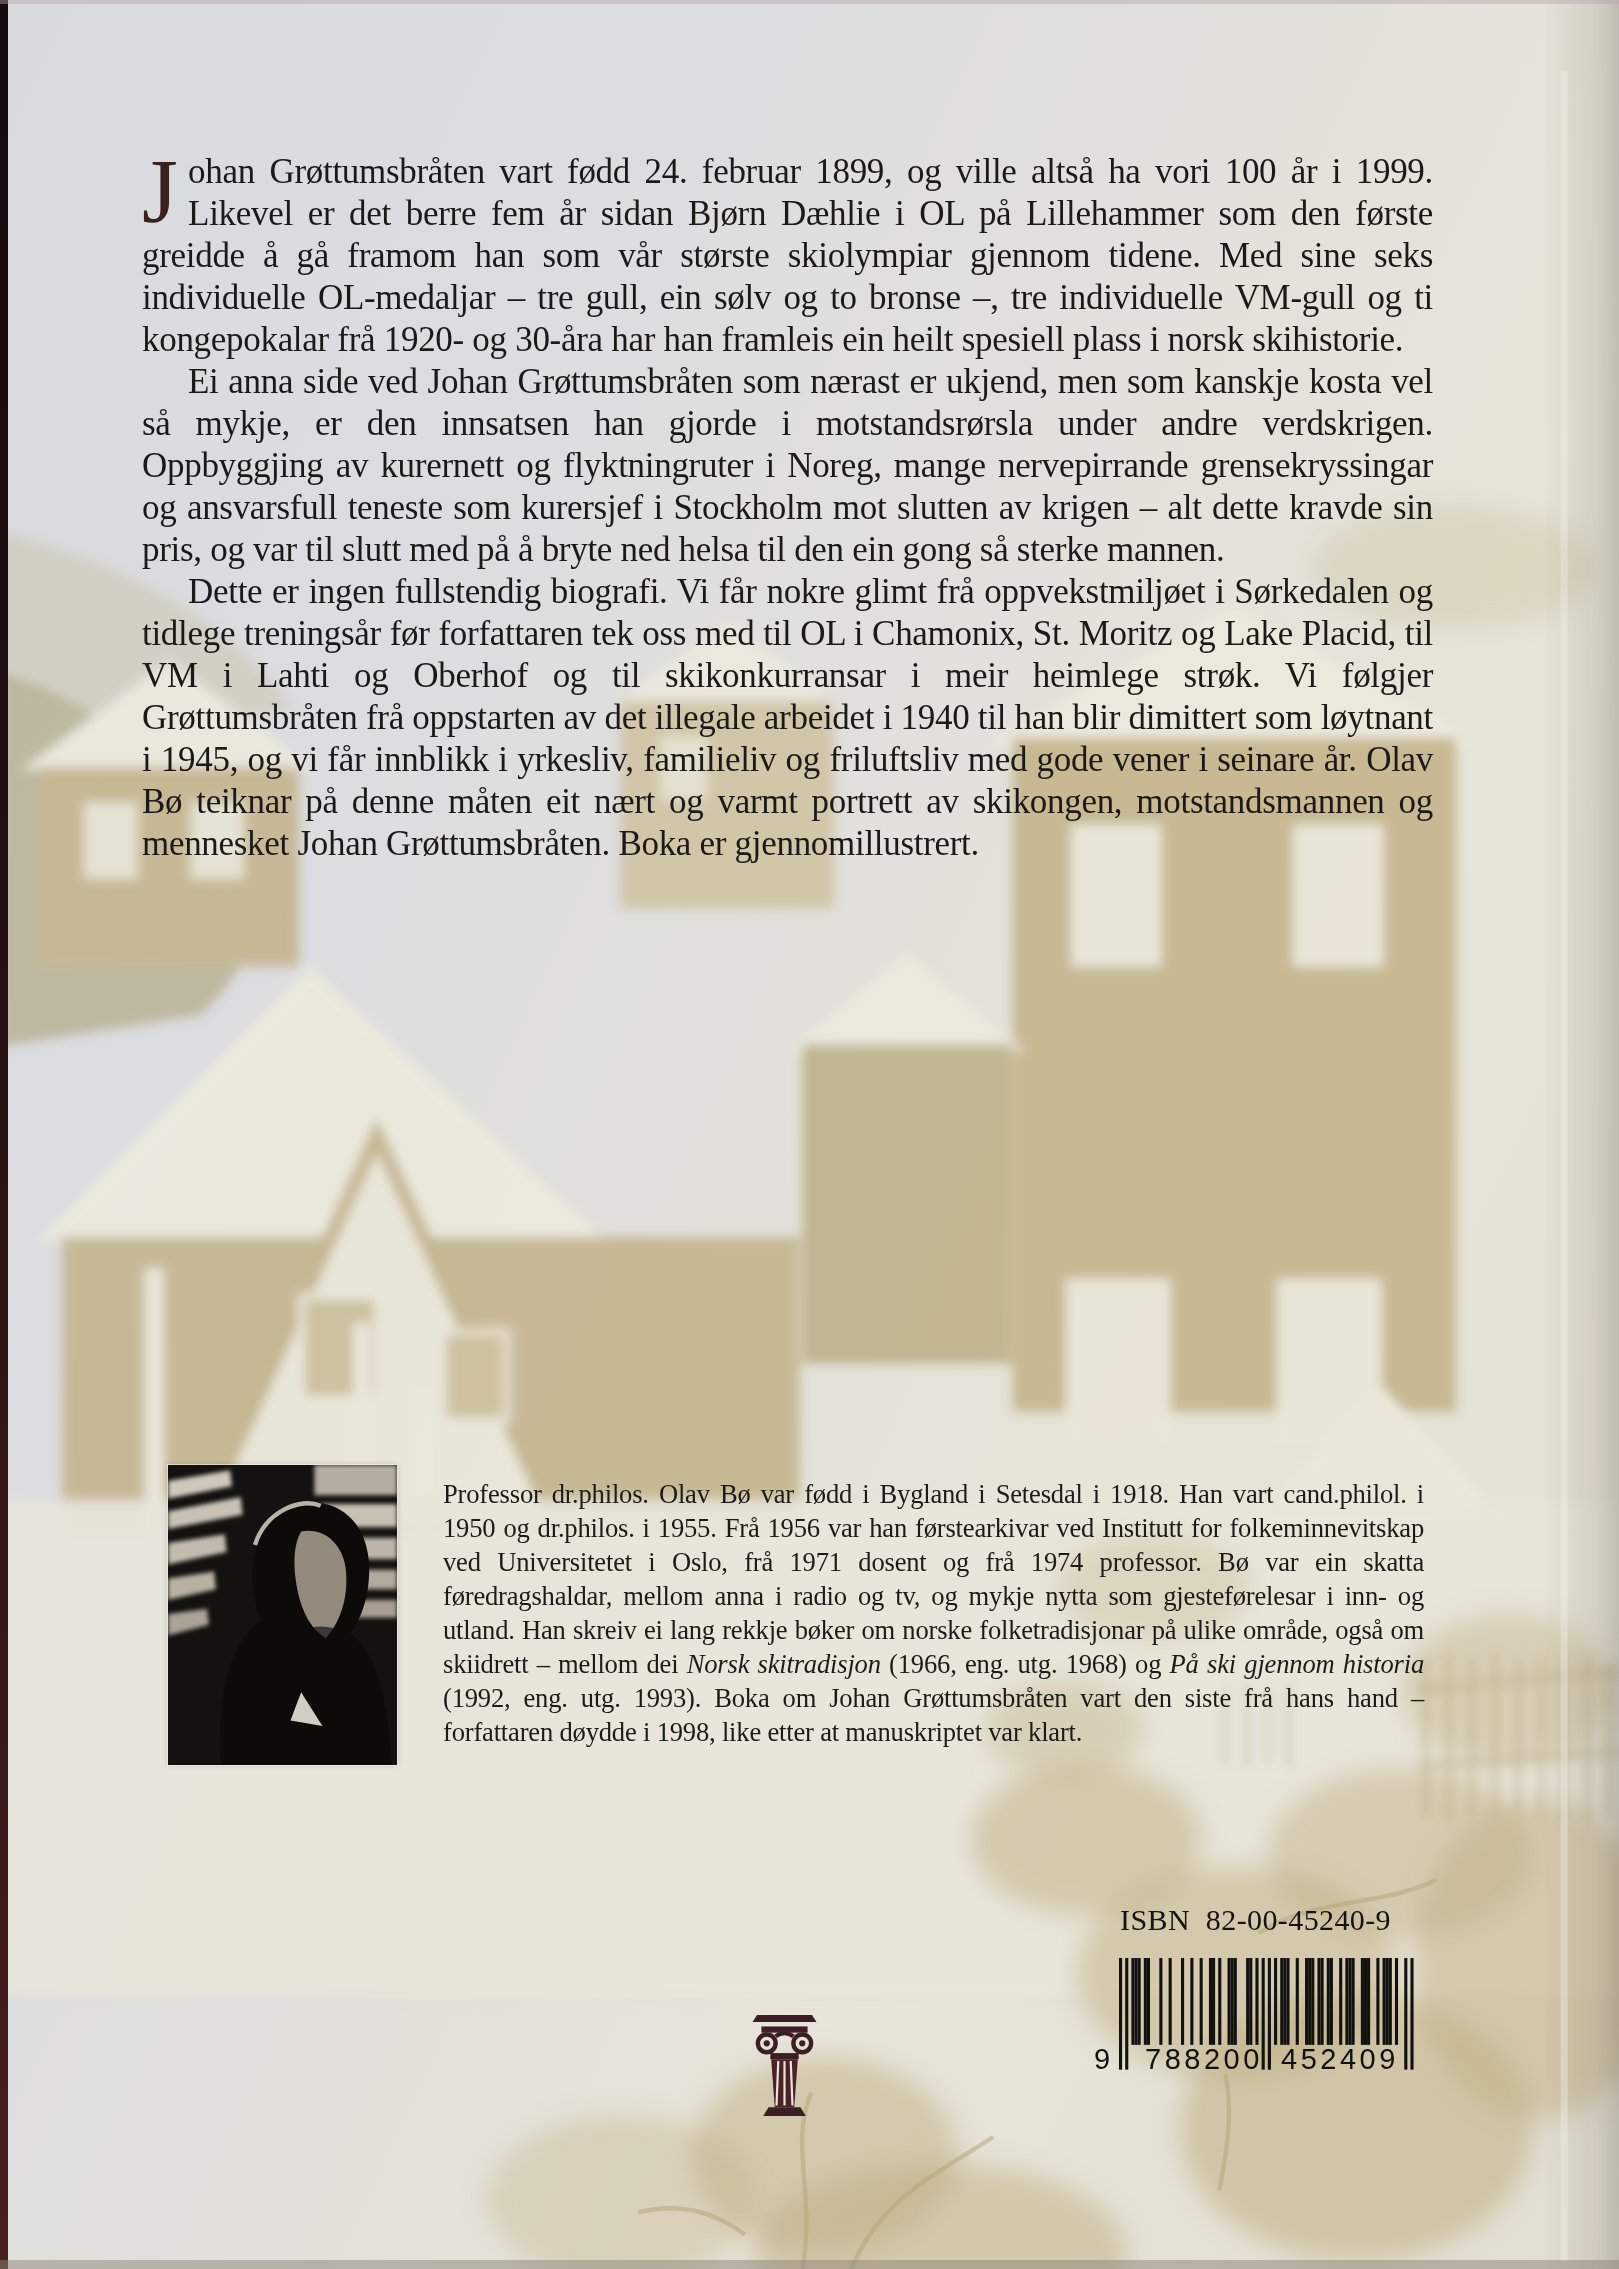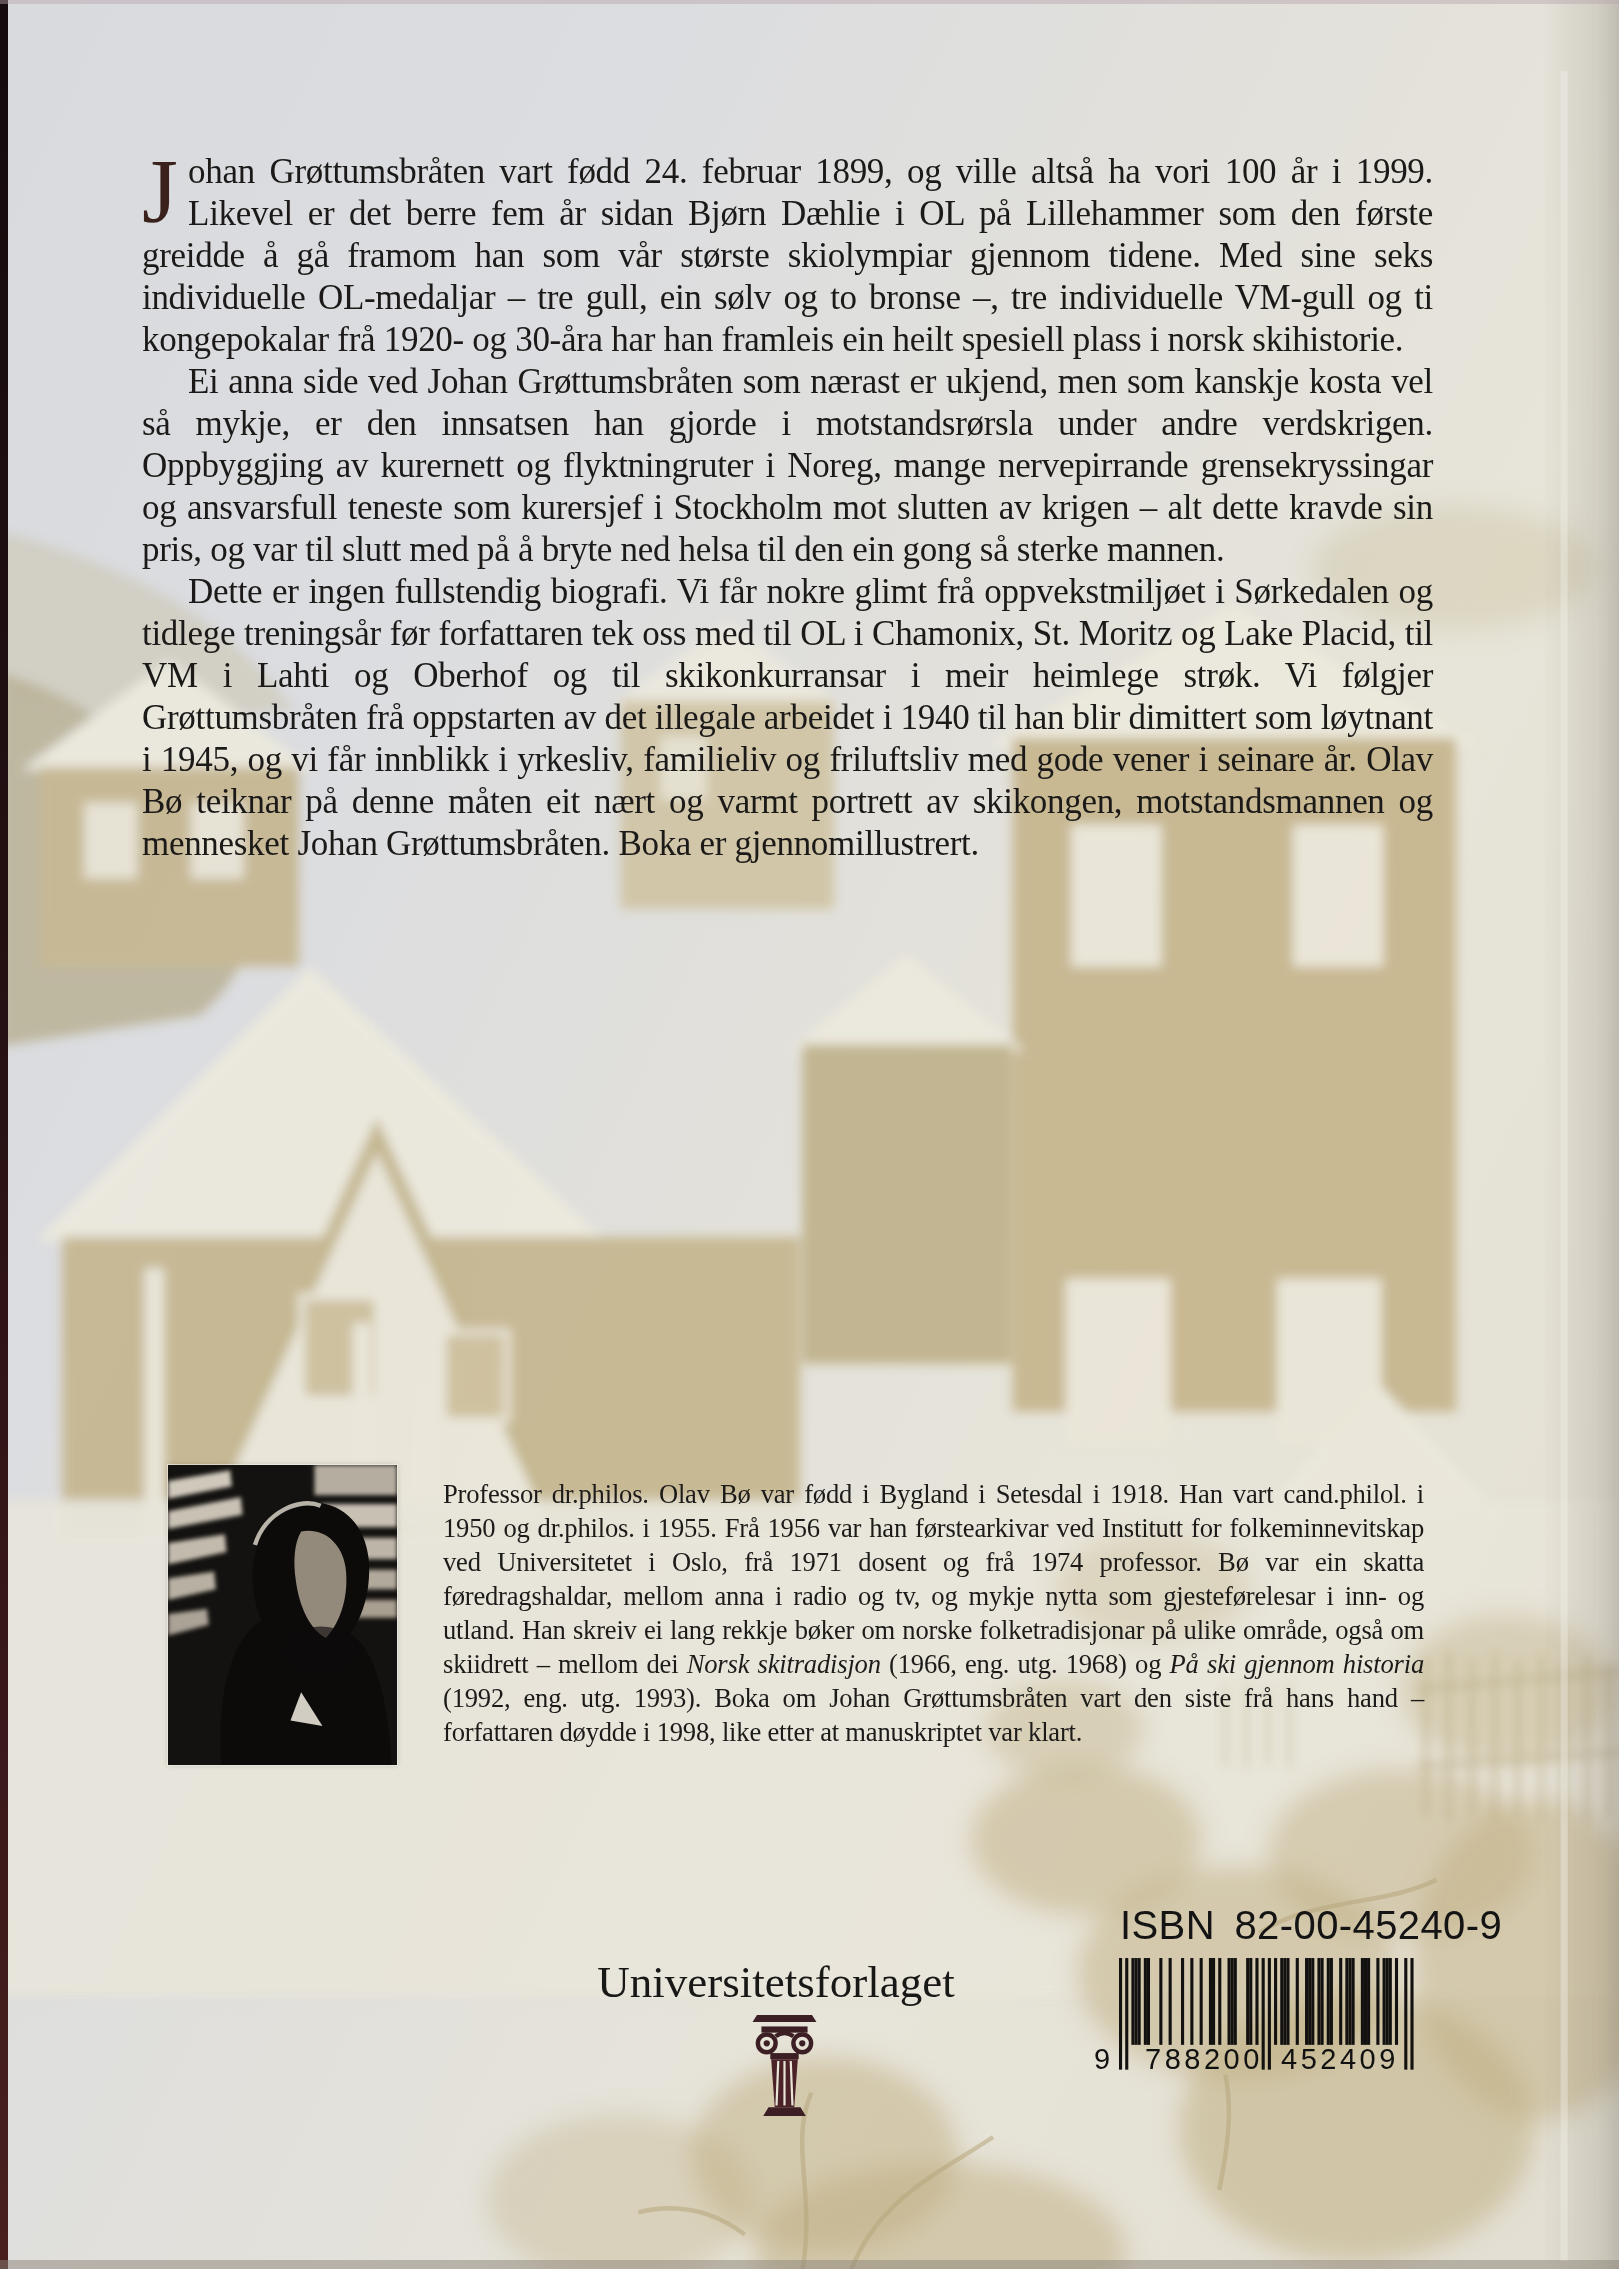--- a/index.html
+++ b/index.html
@@ -20,21 +20,21 @@
 
   .photo{position:absolute;left:168px;top:1465px;width:229px;height:300px;z-index:2;
     outline:0.9px solid rgba(250,248,240,.55);box-shadow:0 0 5.3px rgba(60,55,45,.25);}
   .photo svg{display:block;}
 
   .bio{position:absolute;left:427px;top:1461px;width:981px;z-index:2;margin:16px;
     font-size:26.6px;line-height:34px;color:#1c1b19;text-align:justify;letter-spacing:-0.2px;}
   .bio .it{font-style:italic;}
 
   .isbn{position:absolute;left:1120px;top:1903px;z-index:2;
-    font-family:Liberation Sans, sans-serif;font-size:40px;color:#141414;word-spacing:8px;letter-spacing:0.4px;}
+    font-family:Liberation Serif, serif;font-size:30px;color:#141414;word-spacing:8px;letter-spacing:0.4px;}
 
   .barcode{position:absolute;left:1119px;top:1958px;width:295px;height:124px;z-index:2;}
   .barcode svg{position:absolute;left:0;top:0;}
   .bc{position:absolute;font-family:"Liberation Sans", sans-serif;font-size:29px;color:#111;font-weight:400;}
   .bc.d0{left:-25px;top:85px;}
   .bc.d1{left:24px;top:85px;width:122px;text-align:center;letter-spacing:3.5px;}
   .bc.d2{left:160px;top:85px;width:122px;text-align:center;letter-spacing:3.5px;}
 
   .publisher{position:absolute;left:581px;top:1956px;width:390px;z-index:2;text-align:center;
     font-size:45px;color:#181817;letter-spacing:0;}
@@ -236,21 +236,20 @@
         <rect x="304.5" y="0" width="3.5" height="98" fill="#121110"></rect>
         <rect x="311.5" y="0" width="3.5" height="98" fill="#121110"></rect>
         <rect x="322.0" y="0" width="3.5" height="126" fill="#121110"></rect>
         <rect x="329.0" y="0" width="3.5" height="126" fill="#121110"></rect>
       </svg>
     <span class="bc d0">9</span>
     <span class="bc d1">788200</span>
     <span class="bc d2">452409</span>
   </div>
 
-  <div class="publisher">Universitetsforlaget</div>
   <div class="logo">
     <svg width="71" height="105" viewBox="0 0 80 118">
       <g fill="#3c1f24">
         <path d="M4,10 L76,10 L71,2 L9,2 Z"></path>
         <rect x="14" y="15" width="52" height="7"></rect>
         <circle cx="20" cy="34" r="10" fill="none" stroke="#3c1f24" stroke-width="5"></circle>
         <circle cx="60" cy="34" r="10" fill="none" stroke="#3c1f24" stroke-width="5"></circle>
         <circle cx="20" cy="34" r="3.5"></circle>
           <circle cx="60" cy="34" r="3.5"></circle>
         <path d="M30,26 Q40,19 50,26" fill="none" stroke="#3c1f24" stroke-width="5"></path>

